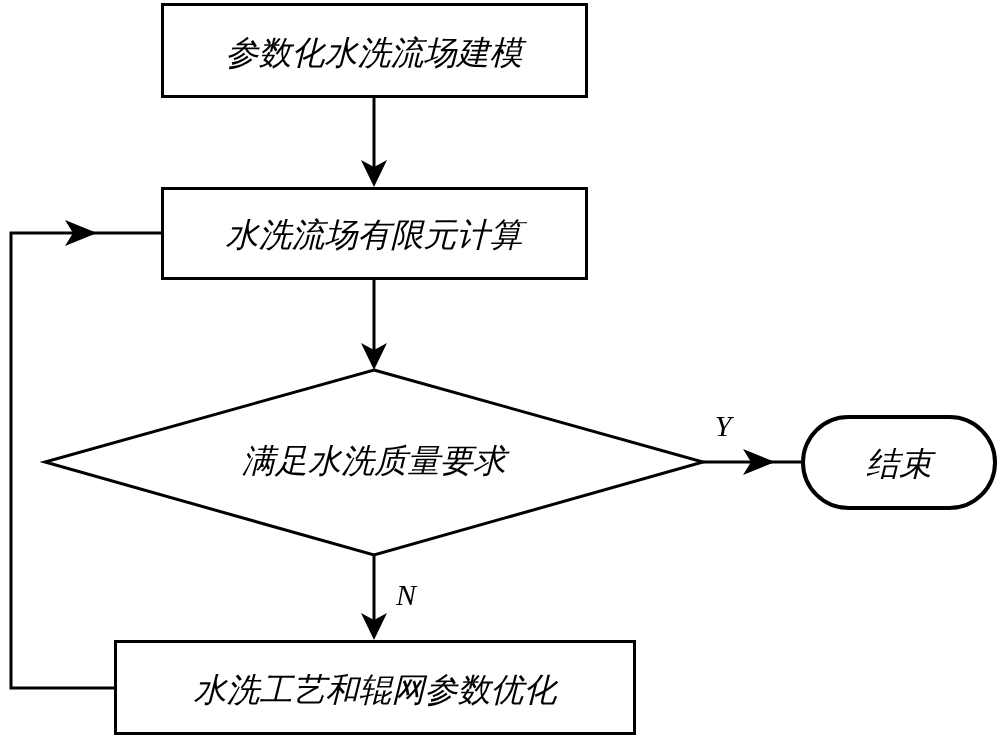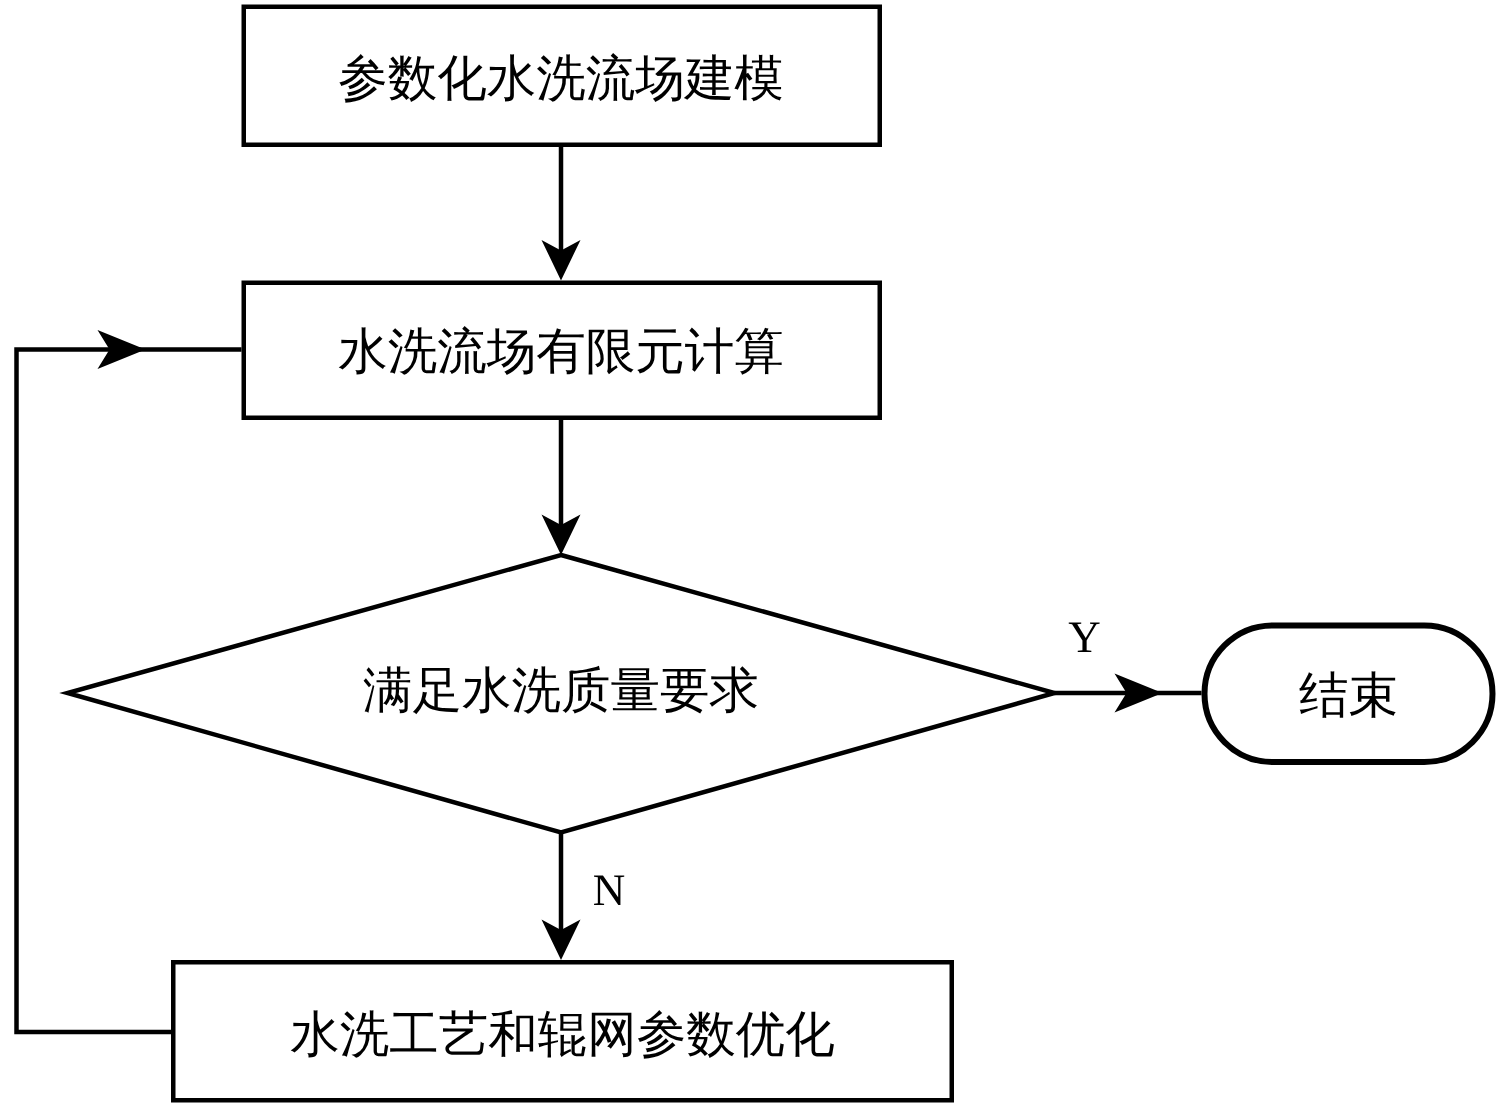--- a/index.html
+++ b/index.html
@@ -11,20 +11,21 @@
     width: 1000px;
     height: 738px;
     overflow: hidden;
     font-family: "Liberation Sans", sans-serif;
   }
   #flowchart-root {
     position: relative;
     width: 872px;
     height: 738px;
     background: #ffffff;
+    font-style: italic;
   }
   svg.chart-svg {
     display: block;
     width: 1000px;
     height: 738px;
   }
   .node-shape {
     fill: #ffffff;
     stroke: #000000;
     stroke-width: 3;

